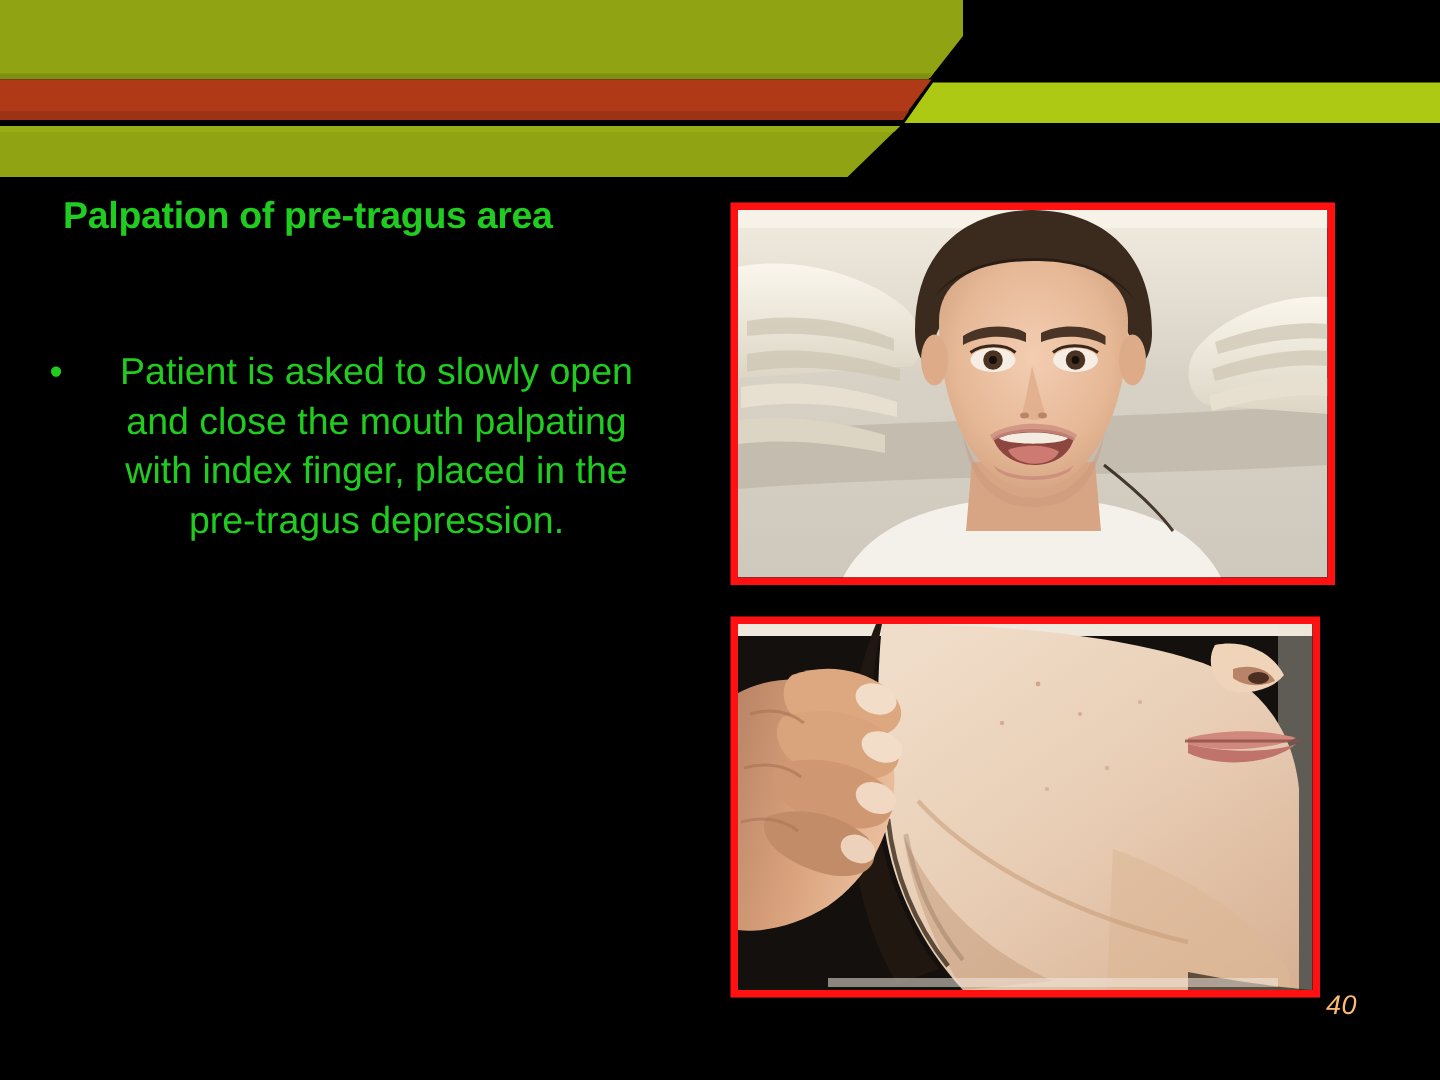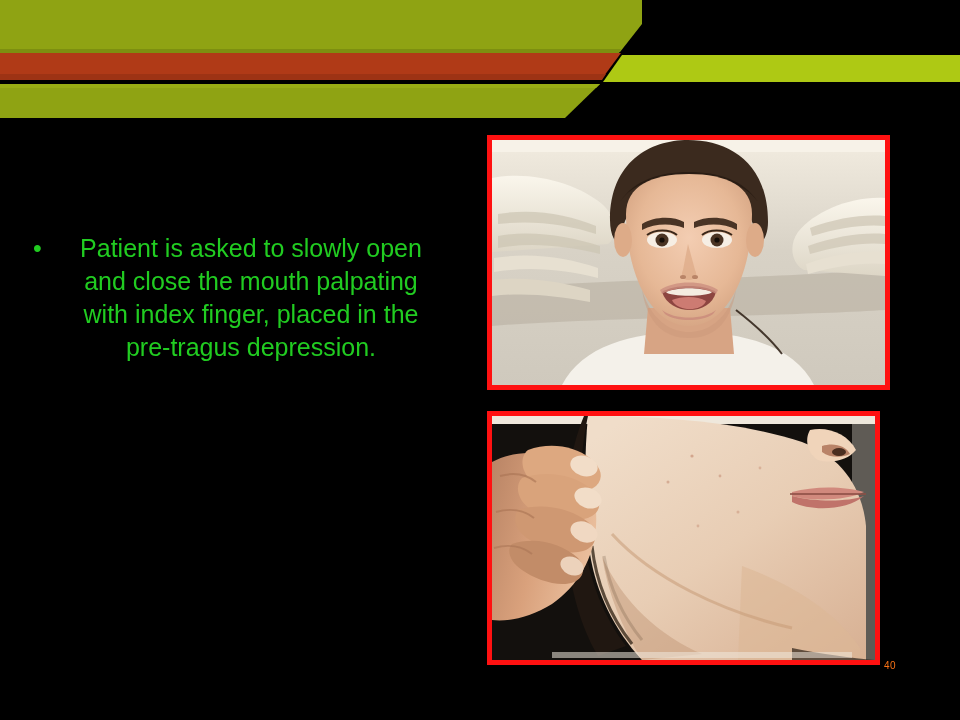--- a/index.html
+++ b/index.html
@@ -101,23 +101,24 @@
     display: block;
     width: 100%;
     height: 100%;
   }
 
   
   #slide-number {
     position: absolute;
     left: 884px;
     top: 660px;
-    font-size: 10px;
-    color: #f97316;
+    font-size: 18px;
+    color: #fdba74;
     letter-spacing: 0.4px;
+    font-style: italic;
   }
 </style>
 </head>
 <body>
 
 <div id="slide">
 
   <div id="header-banner">
     <svg width="960" height="122" viewBox="0 0 960 122" xmlns="http://www.w3.org/2000/svg">
 
@@ -130,20 +131,21 @@
       <polygon points="0,53 621,53 601,80 0,80" fill="#b03a17"></polygon>
 
       <polygon points="0,74 606,74 602,80 0,80" fill="#9d3314"></polygon>
 
       <polygon points="0,84 600,84 565,118 0,118" fill="#8fa313"></polygon>
 
       <polygon points="0,84 600,84 596,88 0,88" fill="#99ad14"></polygon>
     </svg>
   </div>
 
+  <div id="slide-title">Palpation of pre-tragus area</div>
 
   <ul id="body-list">
     <li class="bullet-item">
       <span class="bullet-marker">•</span>
       <span class="bullet-text">Patient is asked to slowly open and close the mouth palpating with index finger, placed in the pre-tragus depression.</span>
     </li>
   </ul>
 
   <div class="photo-frame" id="photo-frame-1">
     <svg class="photo-canvas" viewBox="0 0 393 245" preserveAspectRatio="none" xmlns="http://www.w3.org/2000/svg">

